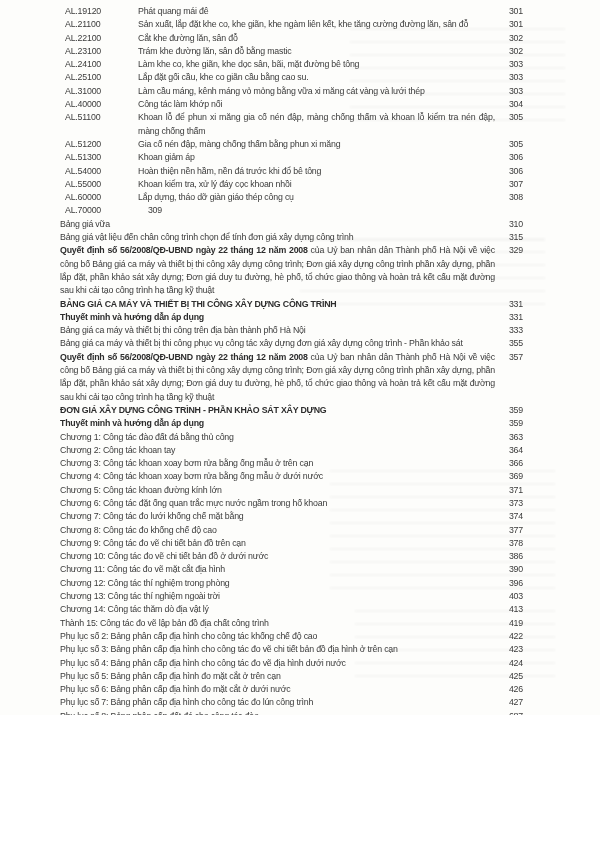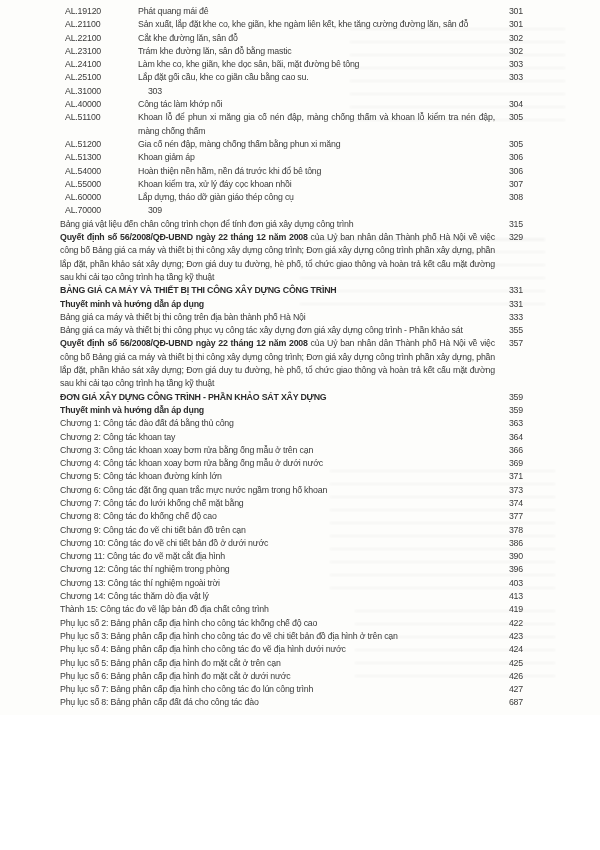--- a/index.html
+++ b/index.html
@@ -111,20 +111,21 @@
         <span class="title"><span>Làm khe co, khe giãn, khe dọc sân, bãi, mặt đường bê tông</span></span>
         <span class="page">303</span>
       </div>
       <div class="toc-row">
         <span class="code">AL.25100</span>
         <span class="title"><span>Lắp đặt gối cầu, khe co giãn cầu bằng cao su.</span></span>
         <span class="page">303</span>
       </div>
       <div class="toc-row">
         <span class="code">AL.31000</span>
+        <span class="title"><span>Làm cầu máng, kênh máng vỏ mỏng bằng vữa xi măng cát vàng và lưới thép</span></span>
         <span class="page">303</span>
       </div>
       <div class="toc-row">
         <span class="code">AL.40000</span>
         <span class="title"><span>Công tác làm khớp nối</span></span>
         <span class="page">304</span>
       </div>
       <div class="toc-row">
         <span class="code">AL.51100</span>
         <span class="title"><span>Khoan lỗ để phun xi măng gia cố nén đập, màng chống thấm và khoan lỗ kiểm tra nén đập, màng chống thấm</span></span>
@@ -153,20 +154,24 @@
       <div class="toc-row">
         <span class="code">AL.60000</span>
         <span class="title"><span>Lắp dựng, tháo dỡ giàn giáo thép công cụ</span></span>
         <span class="page">308</span>
       </div>
       <div class="toc-row">
         <span class="code">AL.70000</span>
         <span class="page">309</span>
       </div>
       <div class="toc-row">
+        <span class="title"><span>Bảng giá vữa</span></span>
+        <span class="page">310</span>
+      </div>
+      <div class="toc-row">
         <span class="title"><span>Bảng giá vật liệu đến chân công trình chọn để tính đơn giá xây dựng công trình</span></span>
         <span class="page">315</span>
       </div>
       <div class="toc-row">
         <span class="title"><span class="b">Quyết định số 56/2008/QĐ-UBND ngày 22 tháng 12 năm 2008</span><span> của Uỷ ban nhân dân Thành phố Hà Nội về việc công bố Bảng giá ca máy và thiết bị thi công xây dựng công trình; Đơn giá xây dựng công trình phần xây dựng, phần lắp đặt, phần khảo sát xây dựng; Đơn giá duy tu đường, hè phố, tổ chức giao thông và hoàn trả kết cấu mặt đường sau khi cải tạo công trình hạ tầng kỹ thuật</span></span>
         <span class="page">329</span>
       </div>
       <div class="toc-row">
         <span class="title"><span class="b">BẢNG GIÁ CA MÁY VÀ THIẾT BỊ THI CÔNG XÂY DỰNG CÔNG TRÌNH</span></span>
         <span class="page">331</span>

